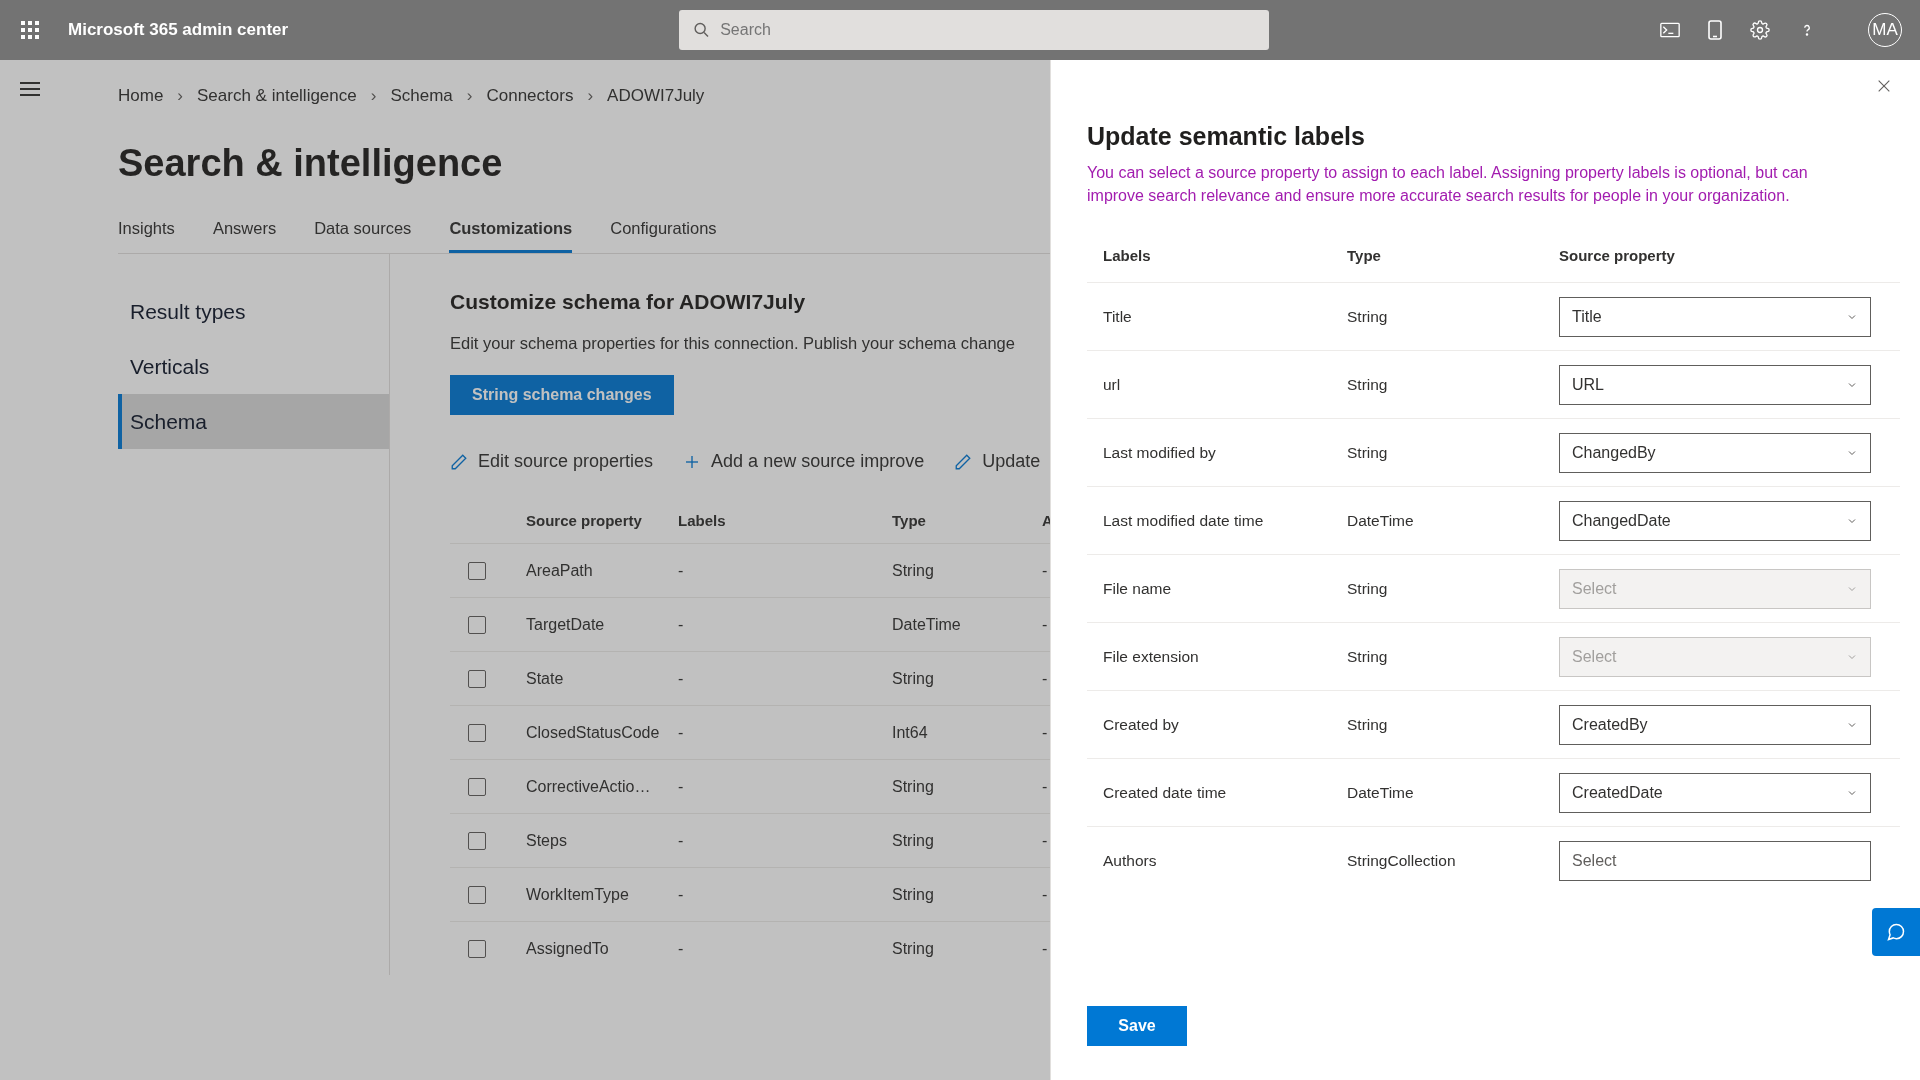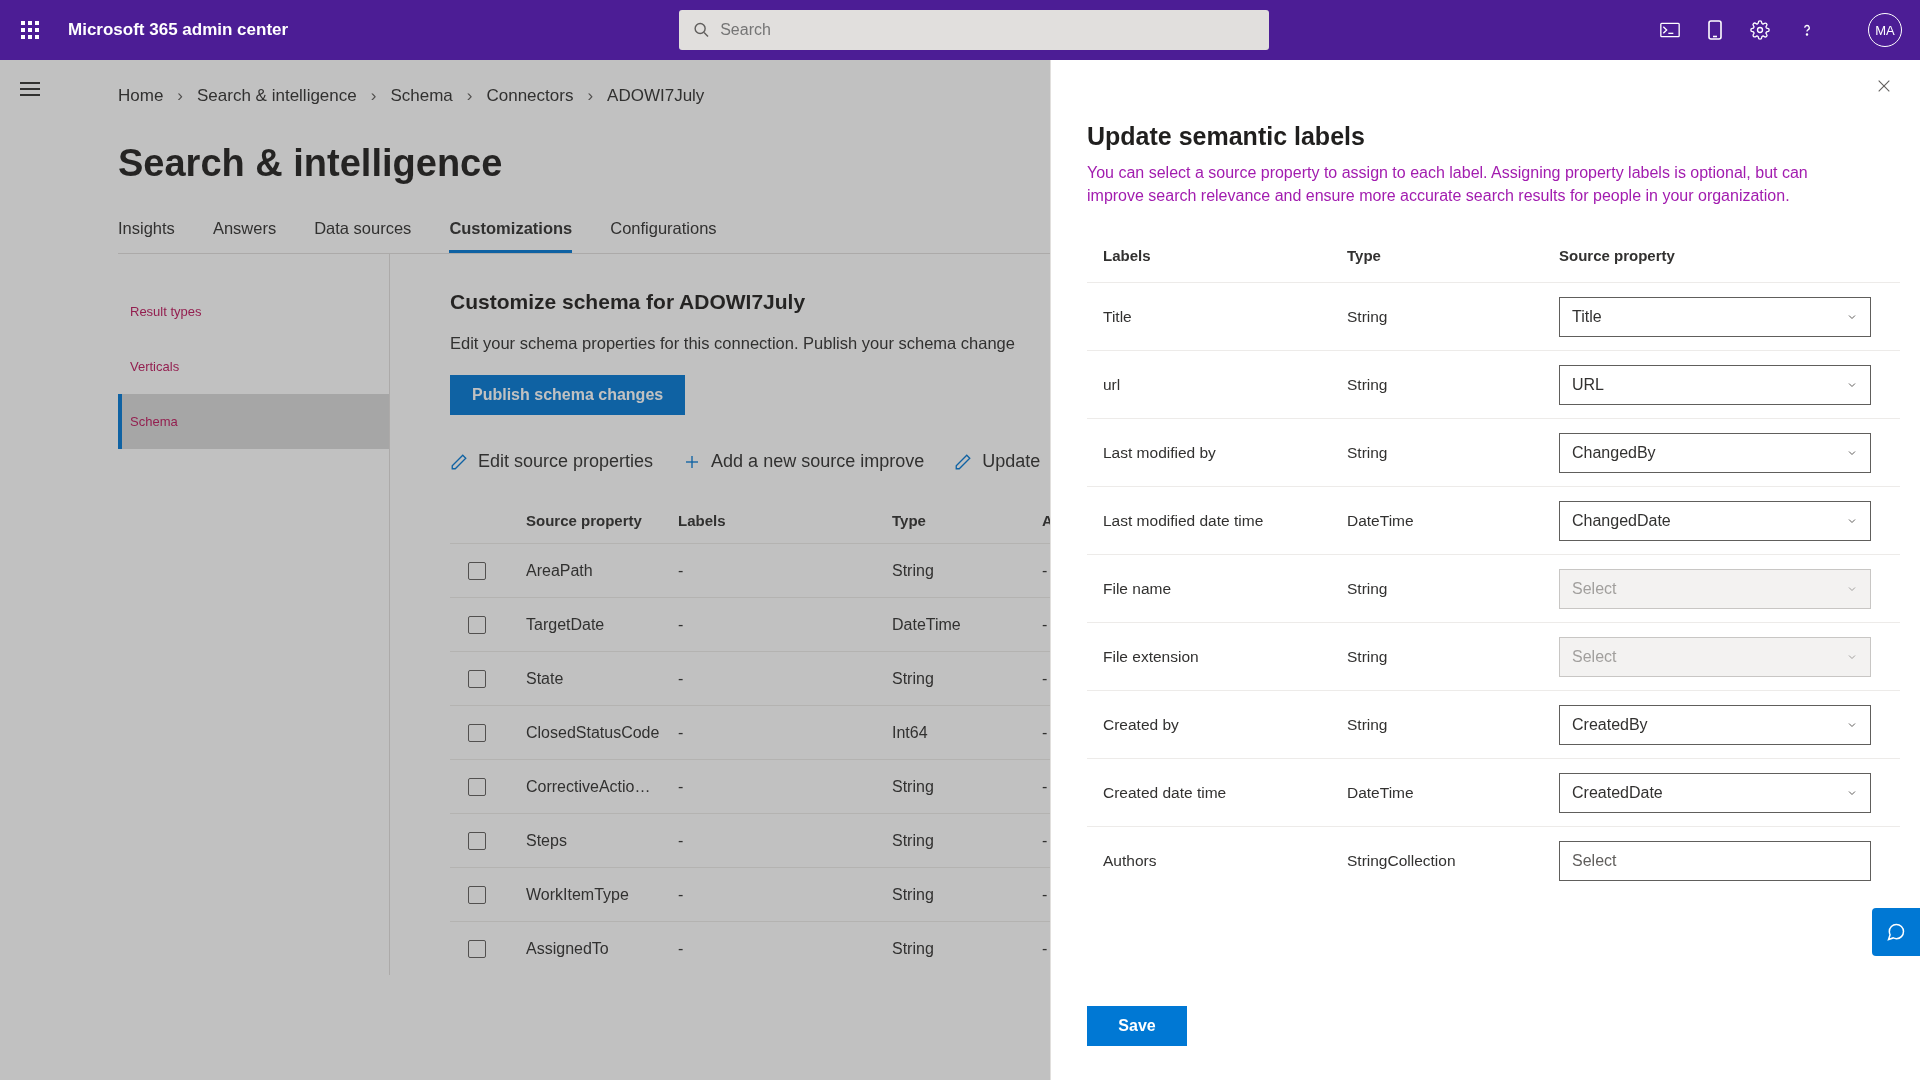--- a/index.html
+++ b/index.html
@@ -1,29 +1,29 @@
 <!DOCTYPE html>
 <html><head>
 <meta charset="utf-8">
 <style>
 * { box-sizing: border-box; margin: 0; padding: 0; font-family: "Segoe UI", -apple-system, BlinkMacSystemFont, sans-serif; }
 html, body { width: 1920px; height: 1080px; overflow: hidden; background: #fff; }
 
 
-.topbar { height: 60px; background: #4c1d95; display: flex; align-items: center; color: #fff; }
+.topbar { height: 60px; background: #737373; display: flex; align-items: center; color: #fff; }
 .waffle { width: 60px; height: 60px; display: flex; align-items: center; justify-content: center; cursor: pointer; }
 .waffle-grid { width: 18px; height: 18px; display: grid; grid-template-columns: repeat(3,4px); grid-template-rows: repeat(3,4px); gap: 3px; }
 .waffle-grid span { background: #fff; width: 4px; height: 4px; }
 .app-title { font-size: 17px; font-weight: 600; margin-left: 8px; }
 .search-wrap { margin-left: auto; margin-right: auto; }
 .search-box { width: 590px; height: 40px; background: #e1dfdd; border-radius: 3px; display: flex; align-items: center; padding: 0 14px; }
 .search-box input { border: 0; background: transparent; outline: 0; font-size: 16px; color: #605e5c; width: 100%; margin-left: 10px; }
 .topbar-icons { display: flex; align-items: center; margin-right: 12px; gap: 28px; padding-right: 6px; }
 .topbar-icons .ic { color: #fff; cursor: pointer; display: flex; align-items: center; justify-content: center; }
-.avatar { width: 34px; height: 34px; border-radius: 50%; border: 1.5px solid #fff; display: flex; align-items: center; justify-content: center; font-size: 13px; margin-left: 24px; }
+.avatar { width: 34px; height: 34px; border-radius: 50%; border: 1.5px solid #fff; display: flex; align-items: center; justify-content: center; font-size: 17px; margin-left: 24px; }
 
 
 .shell { display: flex; height: calc(1080px - 60px); position: relative; }
 .nav-toggle { width: 60px; display: flex; align-items: flex-start; justify-content: center; padding-top: 18px; }
 .hamburger { width: 20px; cursor: pointer; }
 .hamburger div { height: 2px; background: #323130; margin: 4px 0; }
 
 .main { flex: 1; padding: 10px 0 0 58px; position: relative; }
 
 
@@ -36,21 +36,21 @@
 
 .tabs { display: flex; gap: 38px; margin-top: 34px; border-bottom: 0; }
 .tab { font-size: 16.5px; color: #323130; padding-bottom: 12px; cursor: pointer; }
 .tab.active { font-weight: 600; border-bottom: 3px solid #0078d4; }
 
 .hr { height: 1px; background: #e1dfdd; margin-top: 0; }
 
 
 .body-cols { display: flex; margin-top: 0; }
 .side-nav { width: 272px; border-right: 1px solid #e1dfdd; padding-top: 30px; }
-.side-item { height: 55px; display: flex; align-items: center; padding-left: 12px; font-size: 13px; color: #be185d; cursor: pointer; }
+.side-item { height: 55px; display: flex; align-items: center; padding-left: 12px; font-size: 21px; color: #0f172a; cursor: pointer; }
 .side-item.active { background: #d8d8d8; border-left: 4px solid #0078d4; padding-left: 8px; }
 
 .content { flex: 1; padding: 36px 0 0 60px; }
 .section-title { font-size: 21px; font-weight: 700; color: #201f1e; }
 .section-desc { font-size: 16.5px; color: #323130; margin-top: 20px; }
 .btn-row { display: flex; gap: 18px; margin-top: 22px; }
 .btn { height: 40px; padding: 0 22px; font-size: 16px; border: 0; cursor: pointer; display: flex; align-items: center; }
 .btn.primary { background: #0078d4; color: #fff; font-weight: 600; }
 .btn.secondary { background: #d8d8d8; color: #323130; }
 
@@ -194,21 +194,21 @@
       <div class="side-nav">
         <div class="side-item">Result types</div>
         <div class="side-item">Verticals</div>
         <div class="side-item active">Schema</div>
       </div>
 
       <div class="content">
         <div class="section-title">Customize schema for ADOWI7July</div>
         <div class="section-desc">Edit your schema properties for this connection. Publish your schema change</div>
         <div class="btn-row">
-          <button class="btn primary">Publish schema changes</button>
+          <button class="btn primary">String schema changes</button>
         </div>
 
         <div class="action-bar">
           <div class="action">
             <svg width="18" height="18" viewBox="0 0 24 24" fill="none" stroke="#0078d4" stroke-width="1.8">
                 <path d="M17 3l4 4L7 21H3v-4L17 3z"></path>
               </svg>
             <span>Edit source properties</span>
           </div>
           <div class="action">

